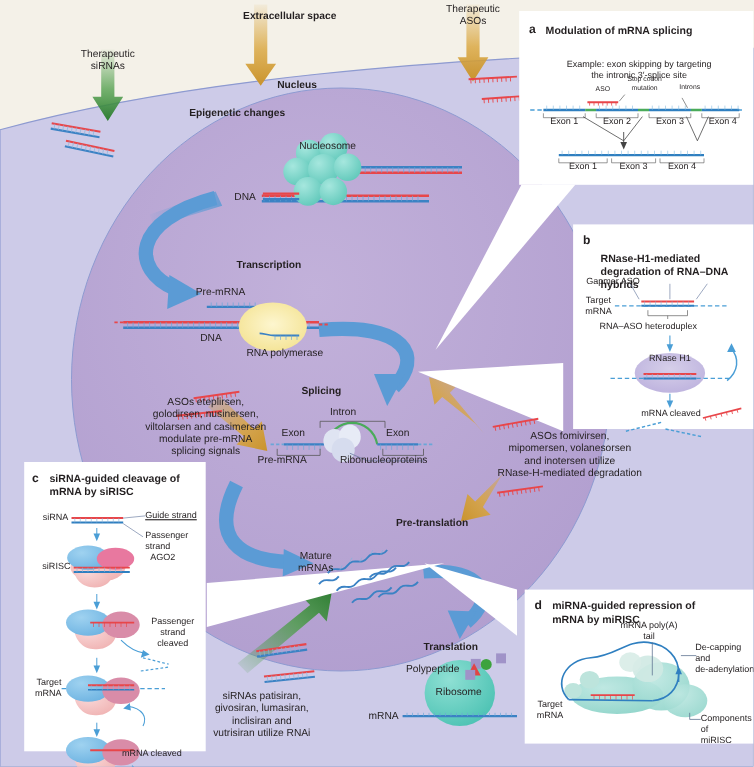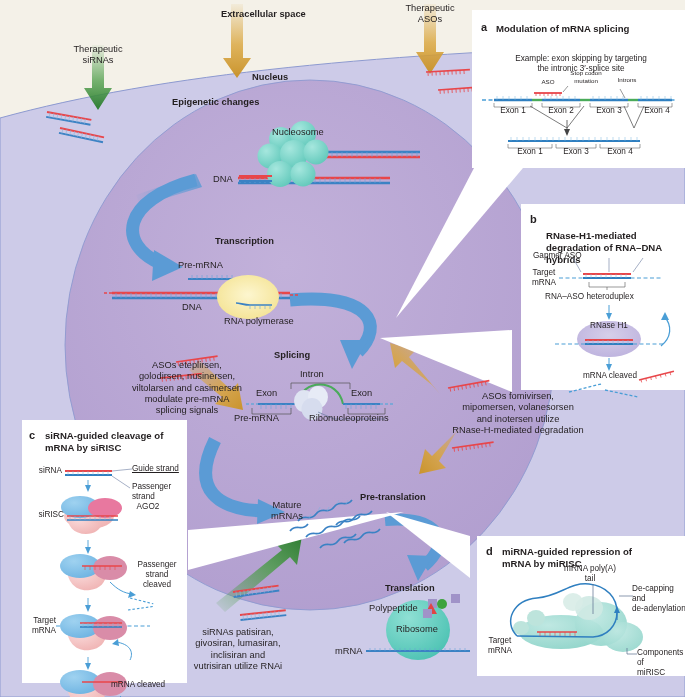--- a/index.html
+++ b/index.html
@@ -562,21 +562,21 @@
   <div class="lbl" style="left:309px;top:413px;">Ribonucleoproteins</div>
   <div class="lbl c" style="left:424px;top:391px;width:188px;">ASOs fomivirsen,
 mipomersen, volanesorsen
 and inotersen utilize
 RNase-H-mediated degradation</div>
   <div class="lbl c" style="left:97px;top:360px;width:180px;">ASOs eteplirsen,
 golodirsen, nusinersen,
 viltolarsen and casimersen
 modulate pre-mRNA
 splicing signals</div>
-  <div class="lbl b" style="left:313px;top:492px;padding-left:47px;">Pre-translation</div>
+  <div class="lbl b" style="left:313px;top:470px;padding-left:47px;">Pre-translation</div>
   <div class="lbl c" style="left:257px;top:500px;width:60px;">Mature
 mRNAs</div>
   <div class="lbl c" style="left:148px;top:627px;width:180px;">siRNAs patisiran,
 givosiran, lumasiran,
 inclisiran and
 vutrisiran utilize RNAi</div>
   <div class="lbl b" style="left:385px;top:583px;">Translation</div>
   <div class="lbl" style="left:369px;top:603px;">Polypeptide</div>
   <div class="lbl" style="left:396px;top:624px;">Ribosome</div>
   <div class="lbl" style="left:335px;top:646px;">mRNA</div>

